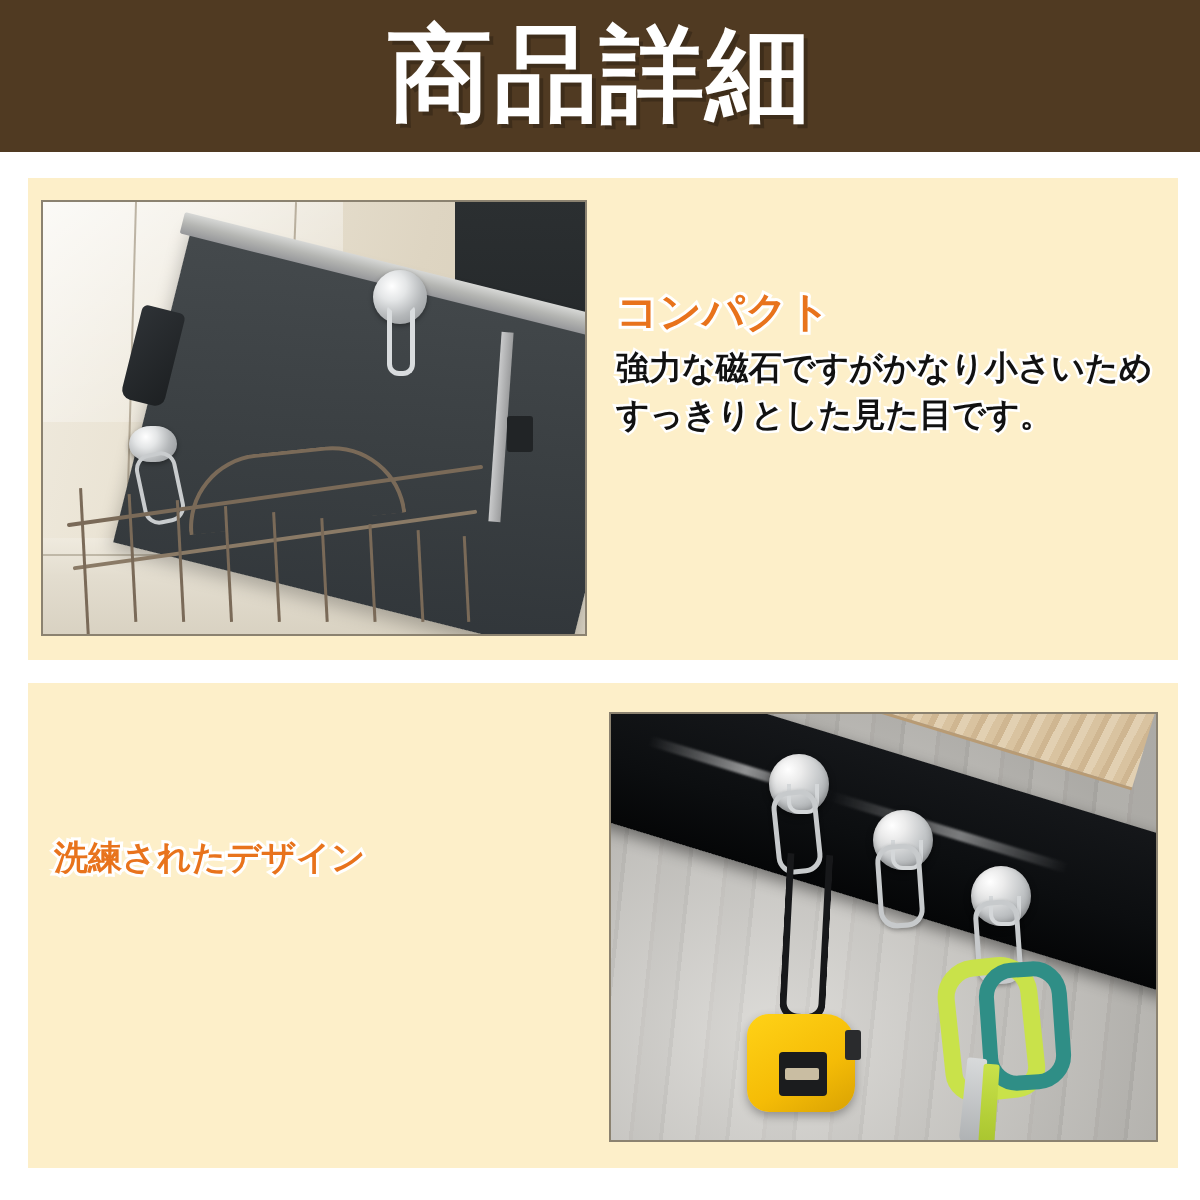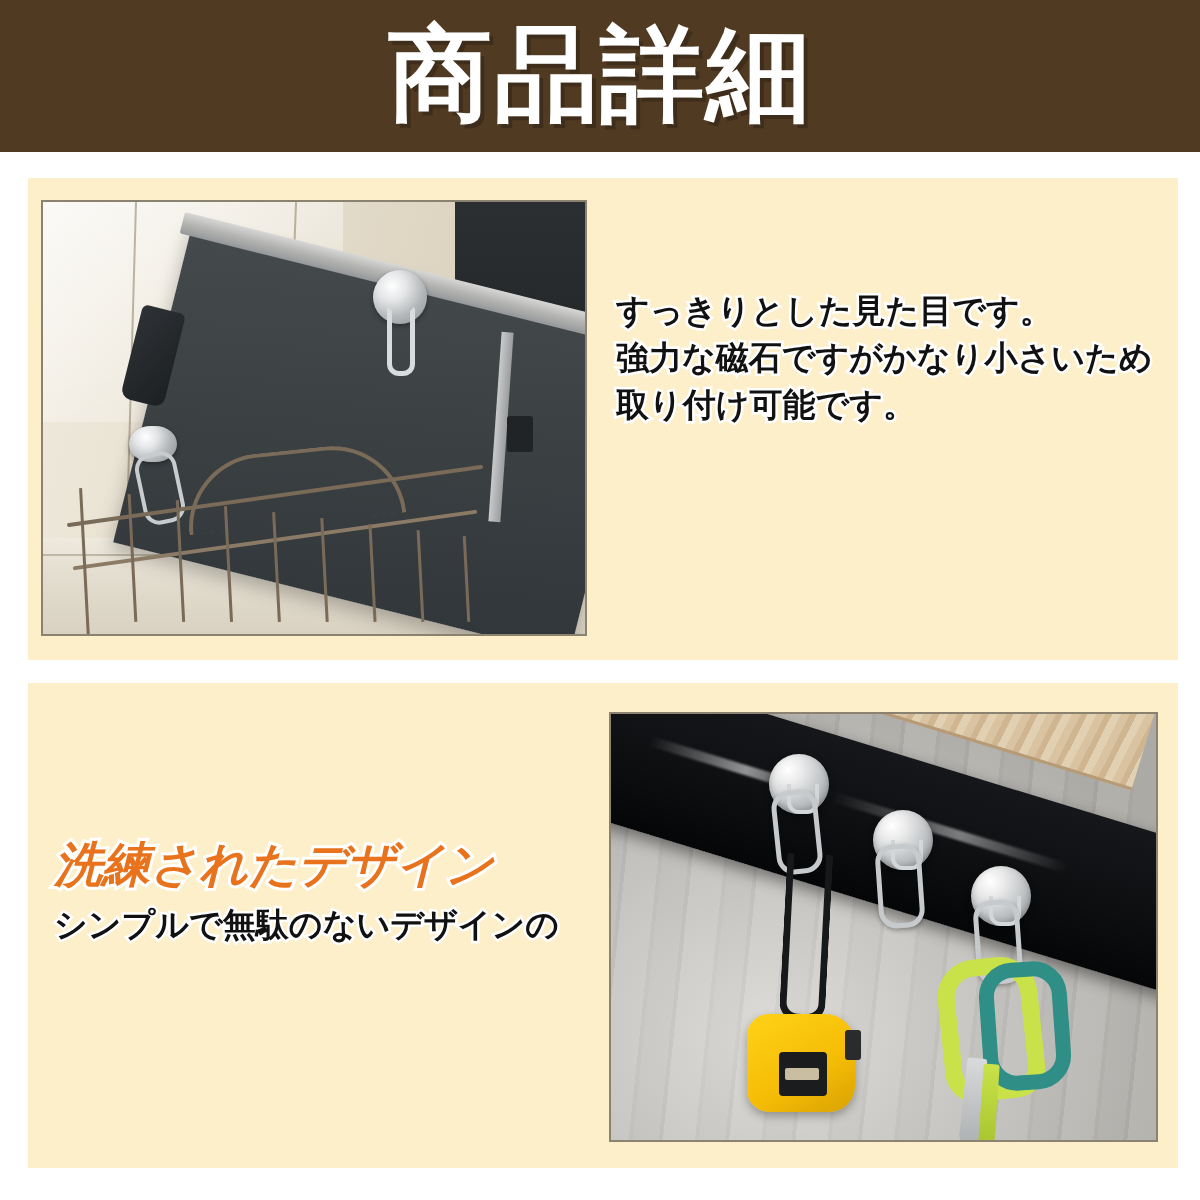--- a/index.html
+++ b/index.html
@@ -271,21 +271,21 @@
   .sec-line{
     color:#111111;
     font-size:33px;
     font-weight:bold;
     line-height:1.42;
     margin:0;
     white-space:nowrap;
     -webkit-text-stroke:5px #ffffff;
     paint-order:stroke fill;
   }
-  #text-2 .sec-heading{font-size:48px;font-style:italic;}
+  #text-2 .sec-heading{font-size:34px;}
   #text-2 .sec-line{font-size:33px;}
 </style>
 </head>
 <body>
 
 <div class="header">
   <div class="header-title">商品詳細</div>
 </div>
 
 <div class="panel" id="panel-1"></div>
@@ -319,30 +319,29 @@
       <div class="basket-bar" style="left:210px;top:70px;height:110px;transform:rotate(-3deg);"></div>
       <div class="basket-bar" style="left:258px;top:76px;height:104px;transform:rotate(-3deg);"></div>
       <div class="basket-bar" style="left:306px;top:82px;height:98px;transform:rotate(-3deg);"></div>
       <div class="basket-bar" style="left:354px;top:88px;height:92px;transform:rotate(-3deg);"></div>
       <div class="basket-bar" style="left:400px;top:94px;height:86px;transform:rotate(-3deg);"></div>
     </div>
   </div>
 </div>
 
 <div class="textblock" id="text-1">
+  <p class="sec-heading">コンパクト</p>
+  <p class="sec-line">強力な磁石ですがかなり小さいため</p>
   <p class="sec-line">すっきりとした見た目です。</p>
-  <p class="sec-line">強力な磁石ですがかなり小さいため</p>
-  <p class="sec-line">取り付け可能です。</p>
 </div>
 
 <div class="panel" id="panel-2"></div>
 
 <div class="textblock" id="text-2">
   <p class="sec-heading">洗練されたデザイン</p>
-  <p class="sec-line">シンプルで無駄のないデザインの</p>
 </div>
 
 <div class="photo" id="photo-2">
   <div class="ph-inner">
     <div class="p2-floor"></div>
     <div class="p2-floor-sheen"></div>
     <div class="p2-blackbar"></div>
     <div class="p2-blackbar-gloss"></div>
     <div class="p2-wood"></div>
 

